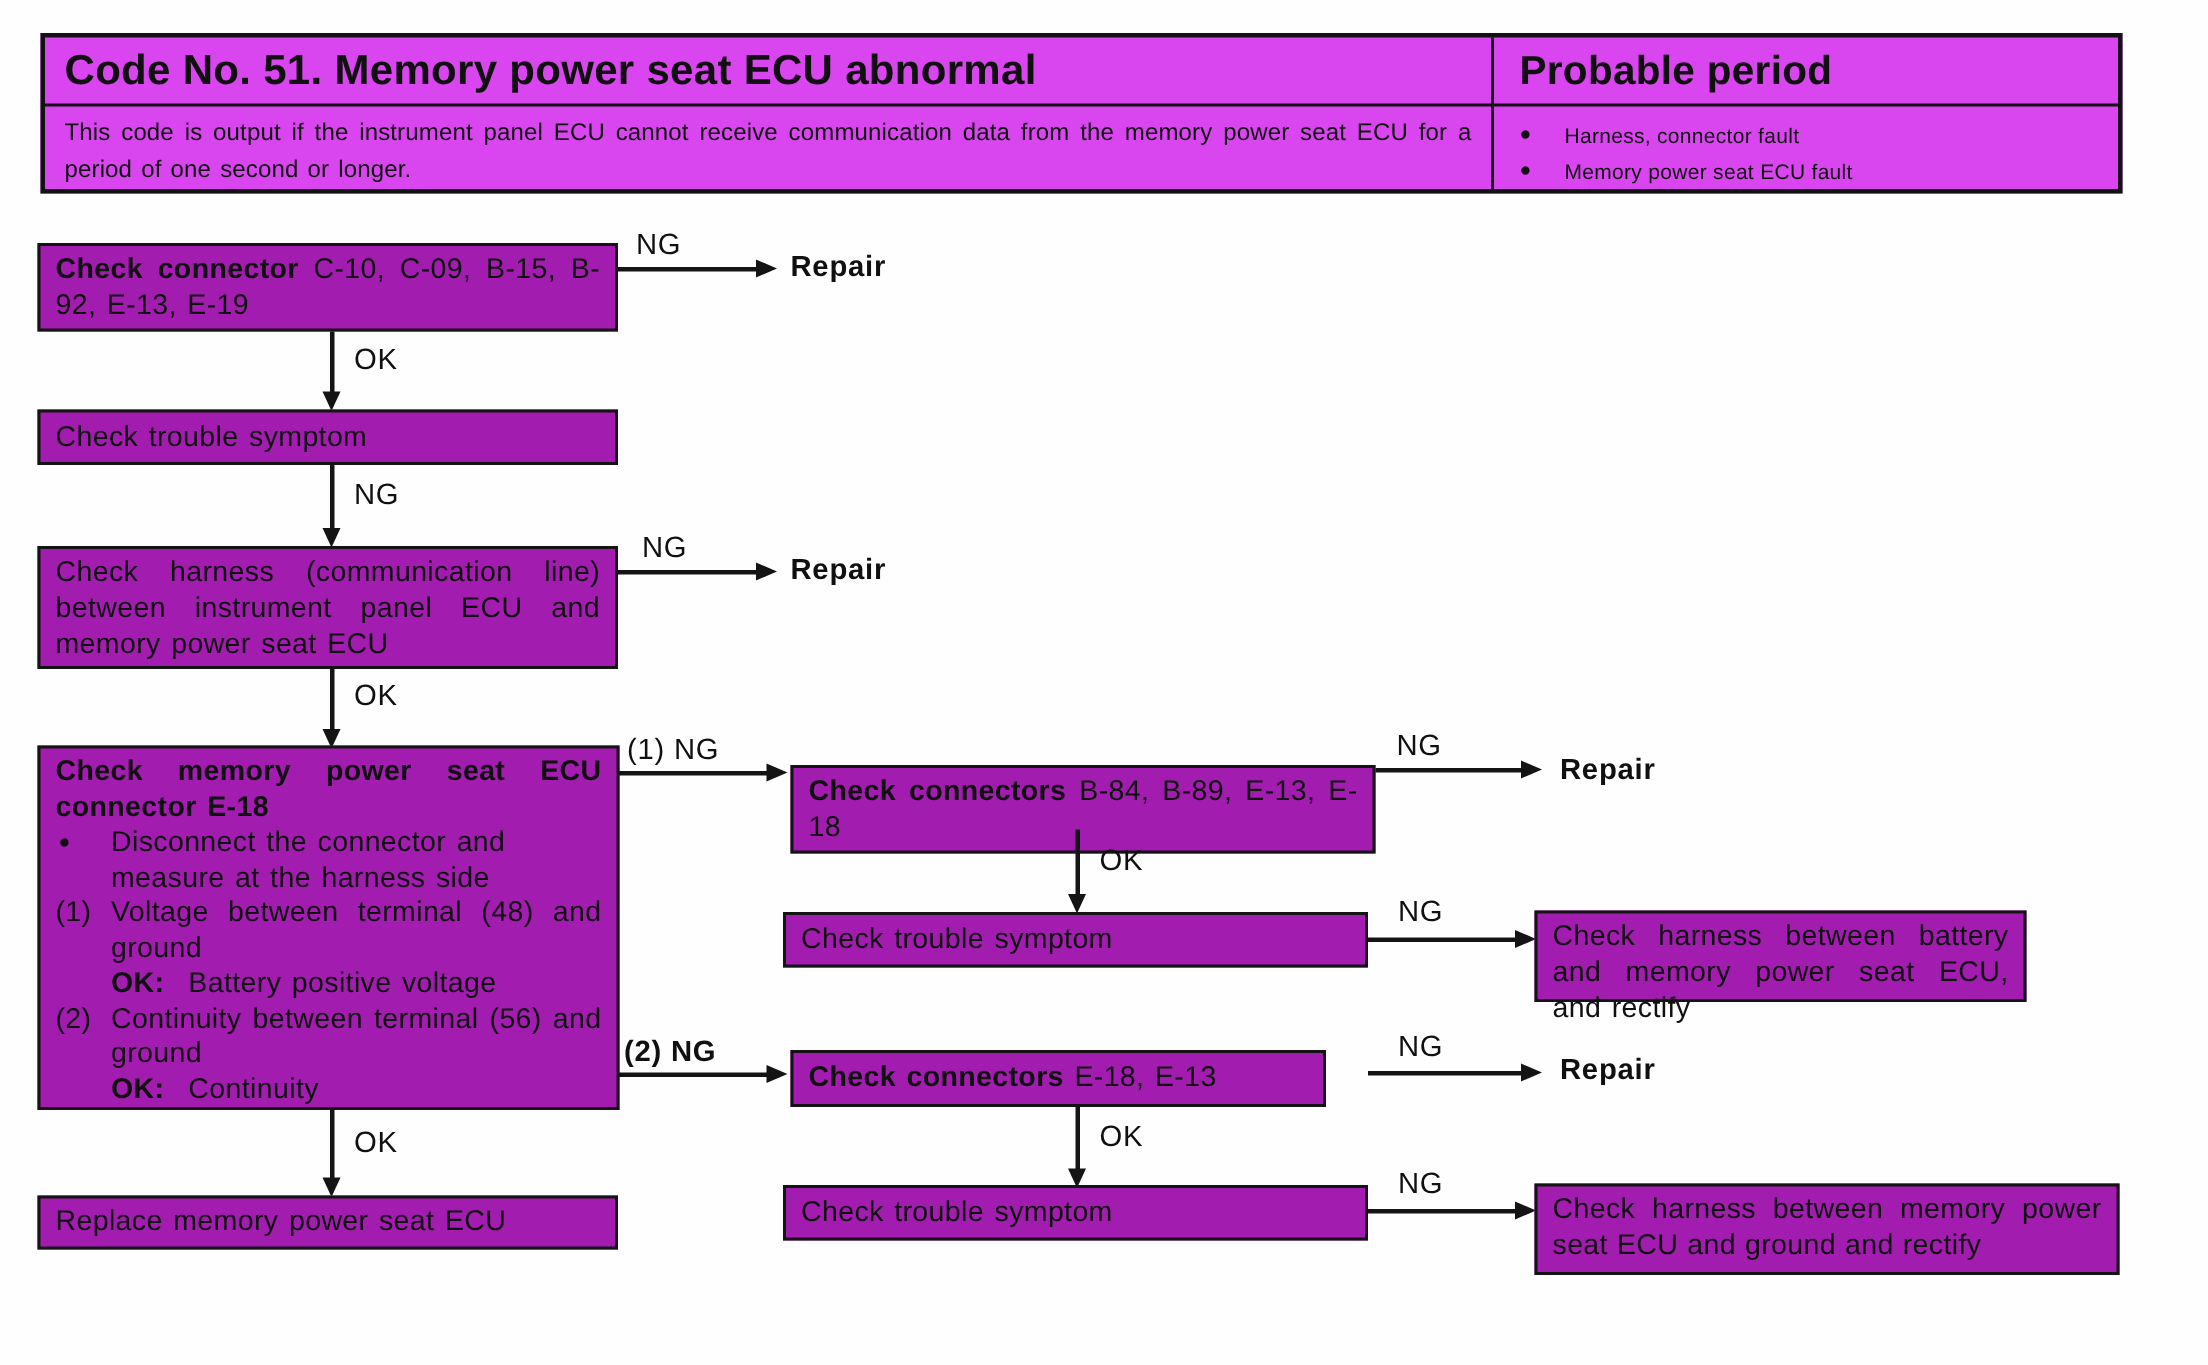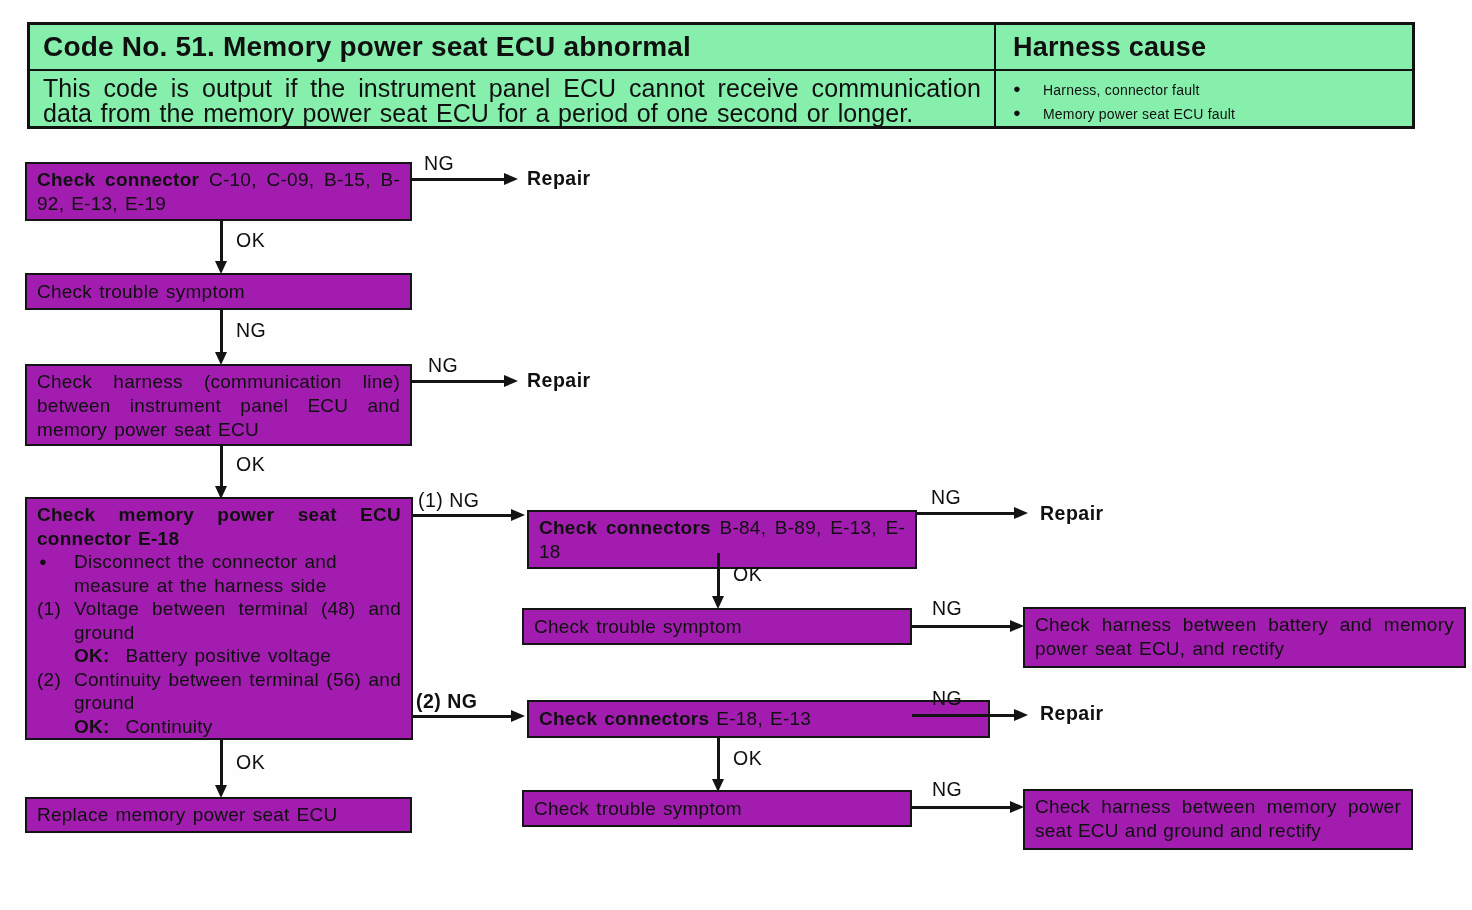--- a/index.html
+++ b/index.html
@@ -19,21 +19,21 @@
 
   
   .htable {
     position: absolute;
     left: 27px; top: 22px;
     width: 1388px; height: 107px;
     border: 3px solid #121212;
     display: grid;
     grid-template-columns: 966px 1fr;
     grid-template-rows: 46px 1fr;
-    background: #86efac;
+    background: #d946ef;
   }
   .hcell { position: relative; }
   .cell-title {
     border-right: 2px solid #121212;
     border-bottom: 2px solid #121212;
     display: flex; align-items: center;
     padding-left: 13px;
   }
   .cell-cause-title {
     border-bottom: 2px solid #121212;
@@ -45,21 +45,21 @@
     padding: 5px 13px 0 13px;
   }
   .cell-cause-list { padding: 8px 10px 0 17px; }
   .title-text {
     font-size: 28px; font-weight: bold; letter-spacing: 0.2px;
   }
   .cause-title-text {
     font-size: 27px; font-weight: bold; letter-spacing: 0.2px;
   }
   .desc-text {
-    font-size: 25px; line-height: 25px;
+    font-size: 16px; line-height: 25px;
     text-align: justify; word-spacing: 1.5px; letter-spacing: 0.1px;
   }
   .cause-item {
     display: flex; align-items: baseline;
     font-size: 14px; line-height: 23.5px; letter-spacing: 0.2px;
   }
   .bullet { width: 30px; flex: 0 0 30px; }
   .bullet::before { content: "●"; font-size: 13px; position: relative; top: -2px; }
 
   
@@ -107,21 +107,21 @@
 </head>
 <body>
 
 <div class="page">
 
   <div class="htable">
     <div class="hcell cell-title">
       <span class="title-text">Code No. 51. Memory power seat ECU abnormal</span>
     </div>
     <div class="hcell cell-cause-title">
-      <span class="cause-title-text">Harness cause</span>
+      <span class="cause-title-text">Probable period</span>
     </div>
     <div class="hcell cell-desc">
       <p class="desc-text">This code is output if the instrument panel ECU cannot receive communication data from the memory power seat ECU for a period of one second or longer.</p>
     </div>
     <div class="hcell cell-cause-list">
       <div class="cause-item">
         <span class="bullet"></span>
         <span>Harness, connector fault</span>
       </div>
       <div class="cause-item">
@@ -219,29 +219,29 @@
   <span class="lbl" style="left:733px; top:563px;">OK</span>
 
   <div class="box box-center" style="left:522px; top:608px; width:390px; height:37px;">
     <span>Check trouble symptom</span>
   </div>
 
   <span class="lbl" style="left:932px; top:597px;">NG</span>
   <div class="hline" style="left:912px; top:625px; width:99px;"></div>
   <div class="ah-r" style="left:1010px; top:620px;"></div>
 
-  <div class="box box-pad jtext" style="left:1023px; top:607px; width:443px; height:61px;">
+  <div class="box box-pad jtext" style="left:1023px; top:607px; width:328px; height:61px;">
     <span>Check harness between battery and memory power seat ECU, and rectify</span>
   </div>
 
   <span class="lbl" style="left:416px; top:690px;font-weight:bold;">(2) NG</span>
   <div class="hline" style="left:412px; top:715px; width:100px;"></div>
   <div class="ah-r" style="left:511px; top:710px;"></div>
 
-  <div class="box box-center" style="left:527px; top:700px; width:463px; height:38px;">
+  <div class="box box-center" style="left:527px; top:700px; width:357px; height:38px;">
     <span><span class="b">Check connectors</span>
     <span>E-18, E-13</span></span>
   </div>
 
   <span class="lbl" style="left:932px; top:687px;">NG</span>
   <div class="hline" style="left:912px; top:714px; width:103px;"></div>
   <div class="ah-r" style="left:1014px; top:709px;"></div>
   <span class="lbl b" style="left:1040px; top:702px;">Repair</span>
 
   <div class="vline" style="left:717px; top:738px; height:42px;"></div>

